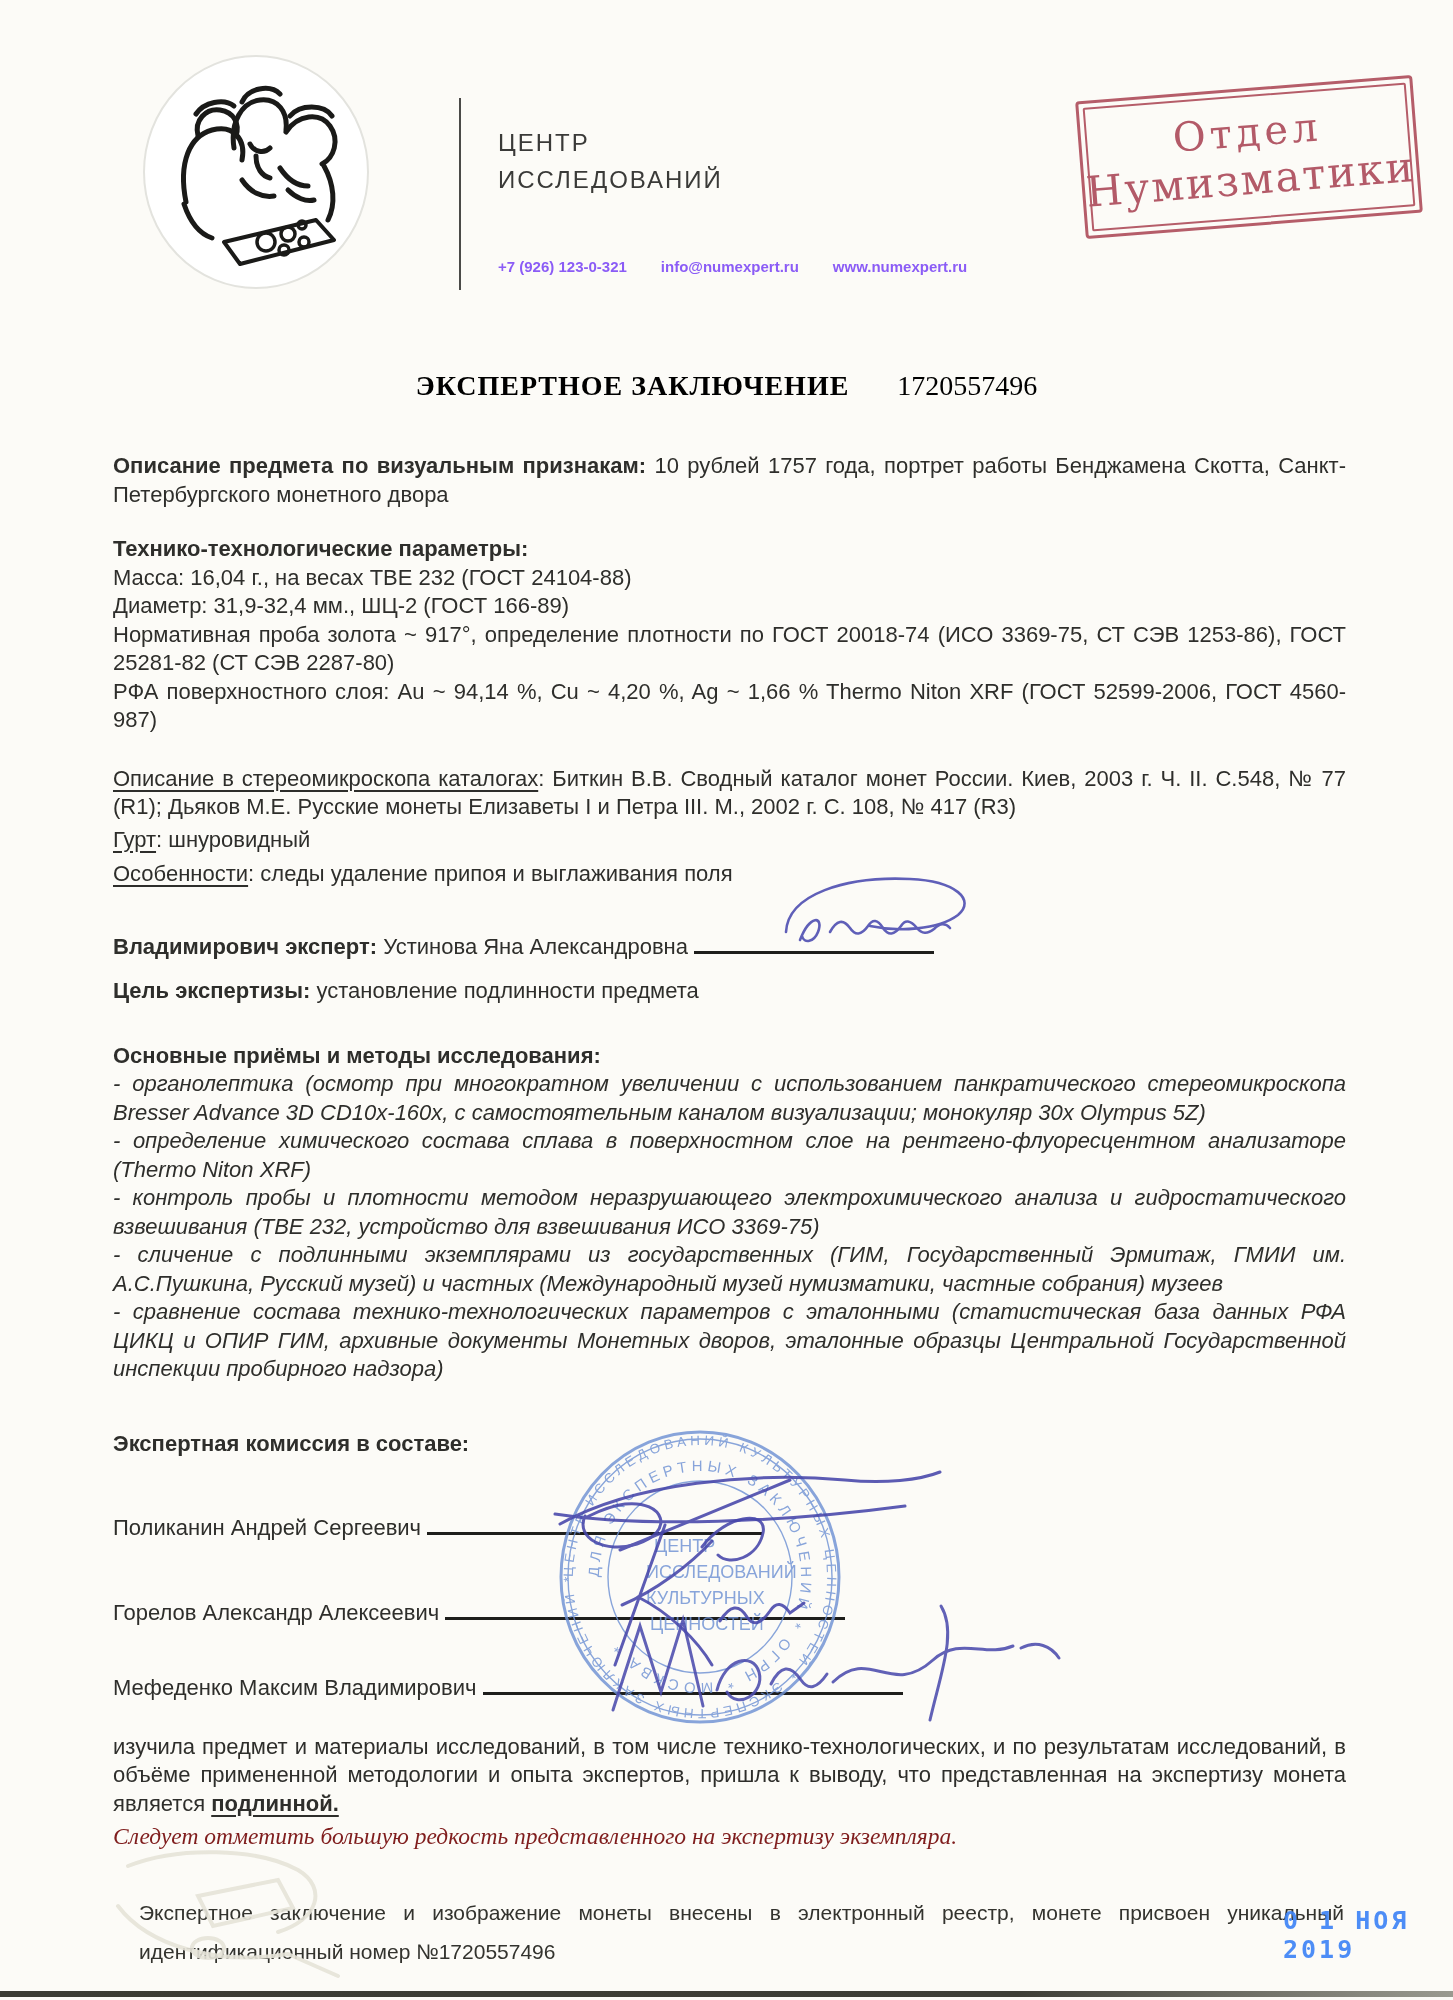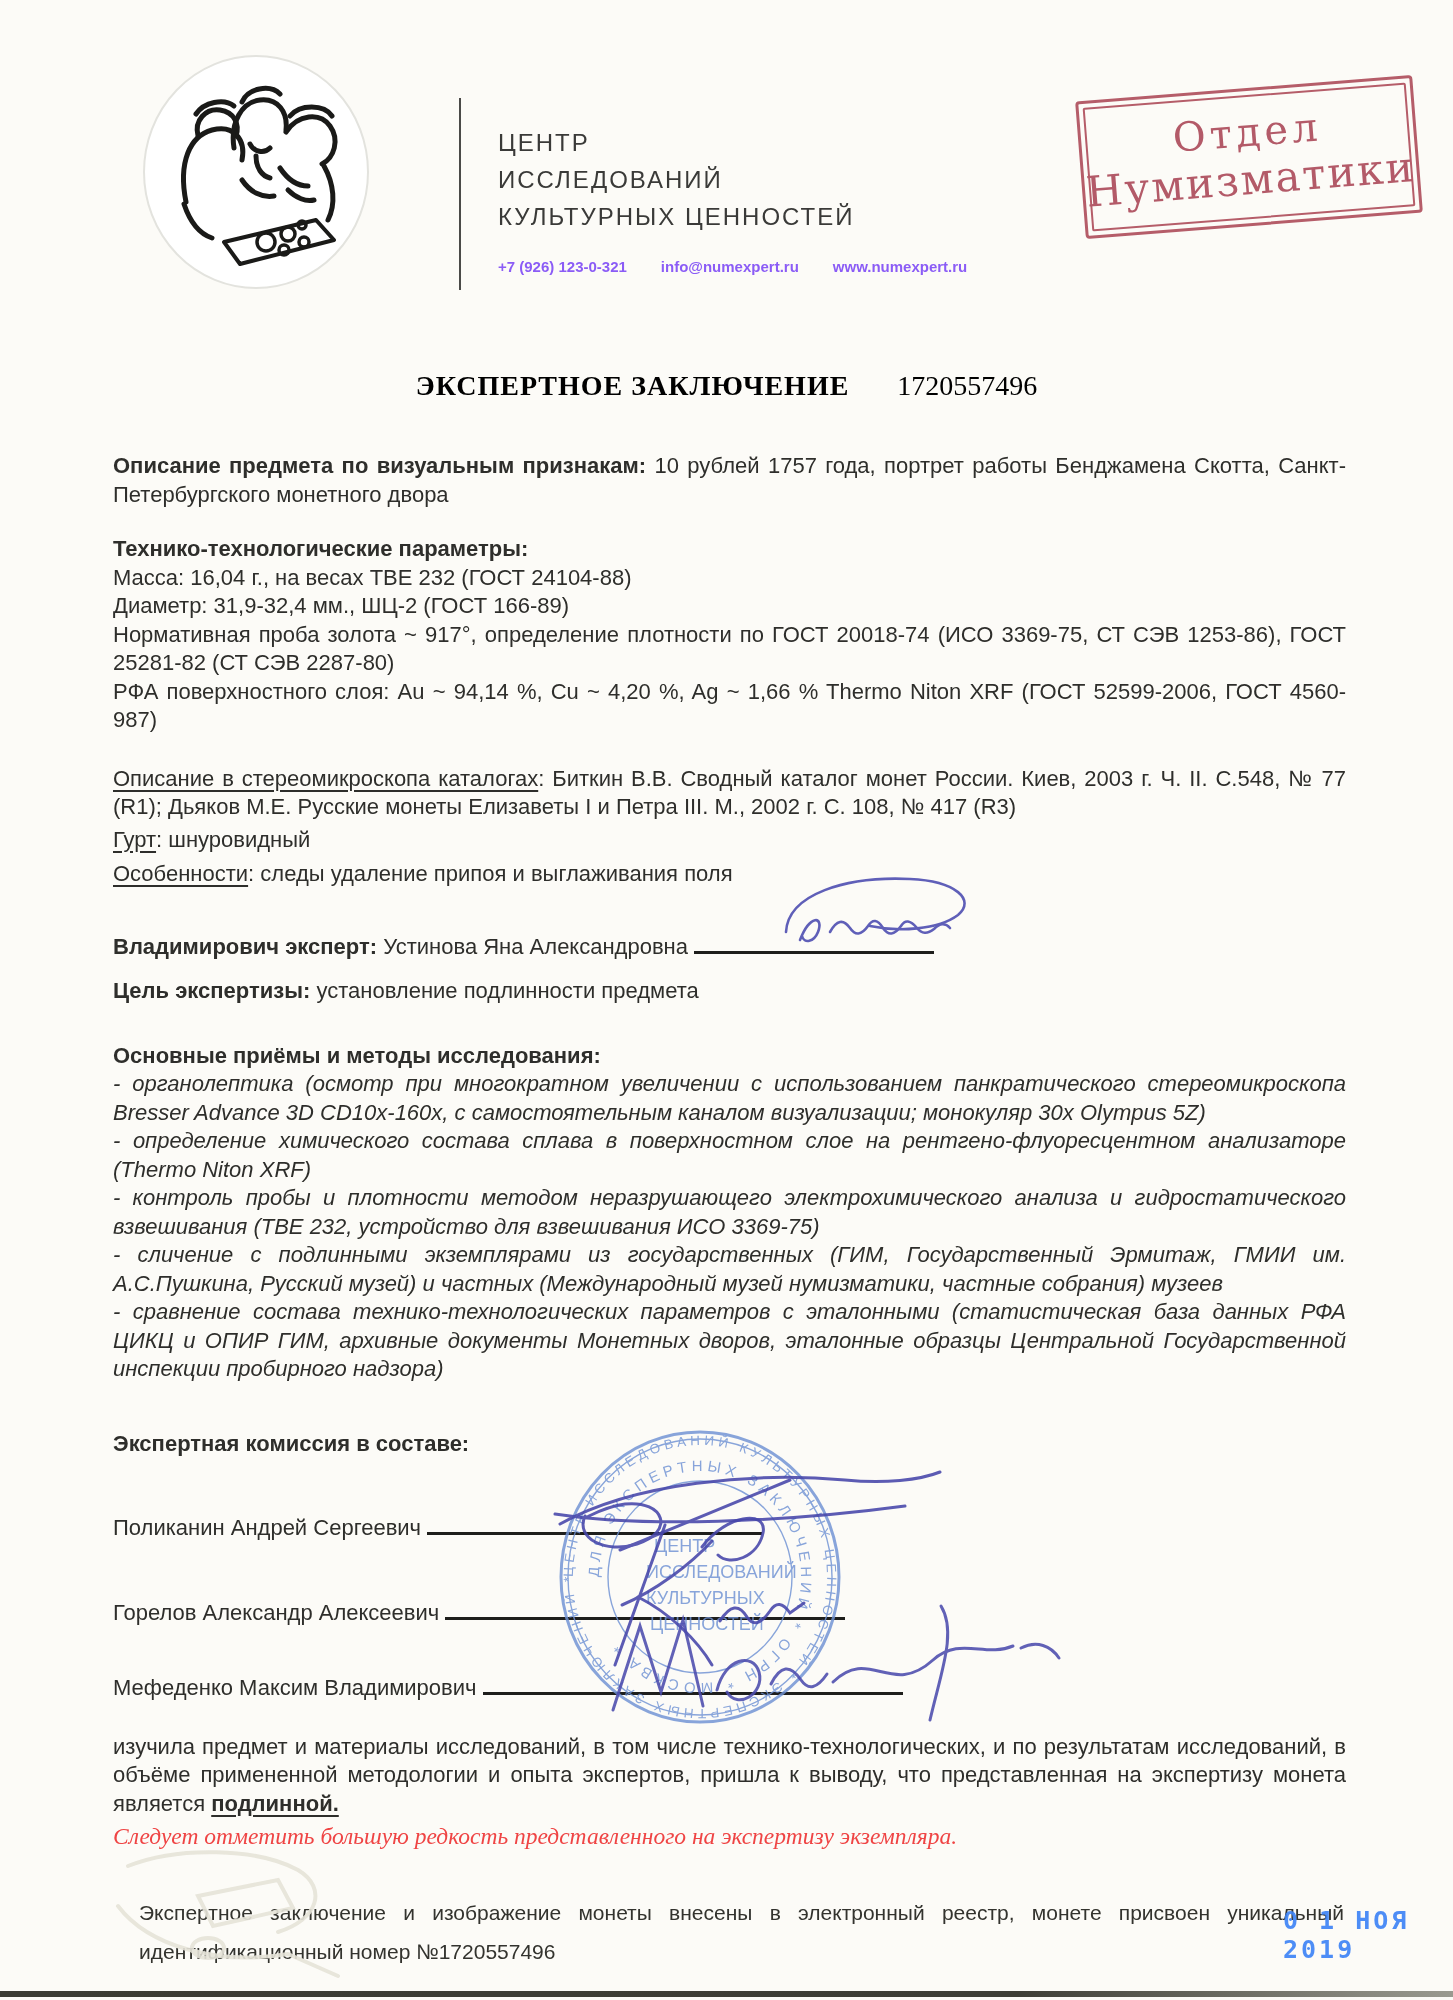--- a/index.html
+++ b/index.html
@@ -46,21 +46,21 @@
   .mt-feat { margin-top:6px; }
   .mt-expert { margin-top:44px; }
   .mt-purpose { margin-top:16px; }
   .mt-methods { margin-top:36px; }
   .mt-comm { margin-top:46px; }
   .comm-row1 { margin-top:56px; }
   .comm-row2 { margin-top:56px; }
   .comm-row3 { margin-top:47px; }
   .mt-concl { margin-top:30px; }
   .note-line { margin-top:4px; font-family:"Liberation Serif", serif; font-style:italic;
-               font-size:23.5px; color:#ef4444; }
+               font-size:23.5px; color:#7f1d1d; }
   .footer-par { margin-top:42px; padding-left:26px; padding-right:2px;
                 font-size:21px; line-height:39px; text-align:justify; color:#33332e; }
   .sig-line { display:inline-block; border-bottom:3px solid #1e1e1c; height:20px;
               vertical-align:baseline; margin-left:6px; }
   .expert-line-w { width:240px; }
   .comm-line-1 { width:335px; }
   .comm-line-2 { width:400px; }
   .comm-line-3 { width:420px; }
   
   .sig-svg { position:absolute; pointer-events:none; }
@@ -108,21 +108,20 @@
       <circle cx="164" cy="173" r="4"></circle>
     </g>
   </svg>
 </div>
 
 <div class="hdr-divider"></div>
 
 <div class="org-block">
   <div>ЦЕНТР</div>
   <div>ИССЛЕДОВАНИЙ</div>
-  <div>КУЛЬТУРНЫХ ЦЕННОСТЕЙ</div>
 </div>
 
 <div class="contact-line">
   <span>+7 (926) 123-0-321</span><span>info@numexpert.ru</span><span>www.numexpert.ru</span>
 </div>
 
 <div class="red-stamp">
   <div class="red-stamp-inner">
     <div class="red-stamp-line1">Отдел</div>
     <div class="red-stamp-line2">Нумизматики</div>

